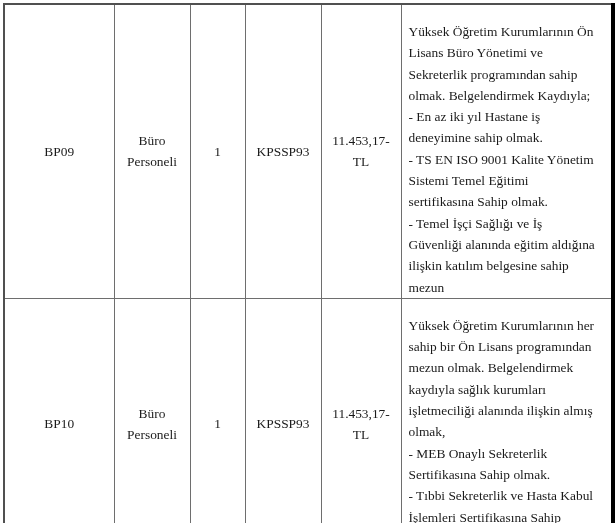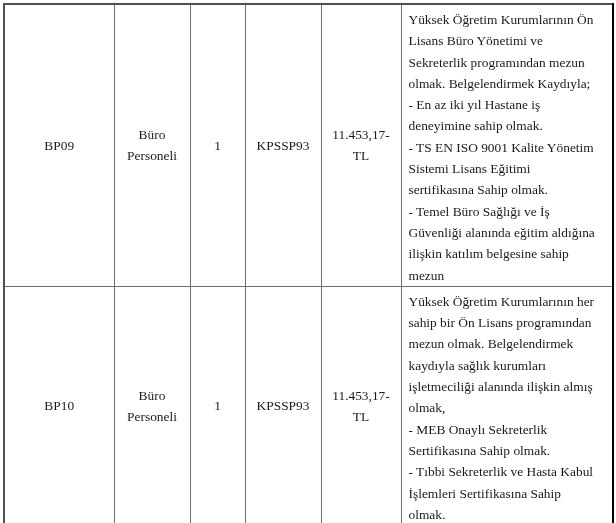--- a/index.html
+++ b/index.html
@@ -15,23 +15,23 @@
       border: 1.5px solid #6e6e6e;
       vertical-align: middle;
       text-align: center;
       padding: 0;
       line-height: 21px;
     }
     .tbl tr:first-child td { border-top: 2px solid #505050; }
     .tbl td.req {
       text-align: left;
       vertical-align: top;
-      padding: 4px 6px 0 7px;
+      padding: 16px 6px 0 7px;
       line-height: 21.3px;
-      border-right: 2px solid #000000;
+      border-right: 4px solid #000000;
     }
     .tbl td:first-child { border-left: 2px solid #505050; }
     .row1 { height: 281px; }
     .row2 { height: 235px; }
     .line { display: block; white-space: nowrap; }
   </style>
 </head>
 <body>
 
 <table class="tbl">
@@ -52,28 +52,28 @@
       </td>
       <td>1</td>
       <td>KPSSP93</td>
       <td>
         <span class="line">11.453,17-</span>
         <span class="line">TL</span>
       </td>
       <td class="req">
         <span class="line">Yüksek Öğretim Kurumlarının Ön</span>
         <span class="line">Lisans Büro Yönetimi ve</span>
-        <span class="line">Sekreterlik programından mezun</span>
+        <span class="line">Sekreterlik programından sahip</span>
         <span class="line">olmak. Belgelendirmek Kaydıyla;</span>
         <span class="line">- En az iki yıl Hastane iş</span>
         <span class="line">deneyimine sahip olmak.</span>
         <span class="line">- TS EN ISO 9001 Kalite Yönetim</span>
-        <span class="line">Sistemi Lisans Eğitimi</span>
+        <span class="line">Sistemi Temel Eğitimi</span>
         <span class="line">sertifikasına Sahip olmak.</span>
-        <span class="line">- Temel Büro Sağlığı ve İş</span>
+        <span class="line">- Temel İşçi Sağlığı ve İş</span>
         <span class="line">Güvenliği alanında eğitim aldığına</span>
         <span class="line">ilişkin katılım belgesine sahip</span>
         <span class="line">mezun</span>
       </td>
     </tr>
     <tr class="row2">
       <td>BP10</td>
       <td>
         <span class="line">Büro</span>
         <span class="line">Personeli</span>

